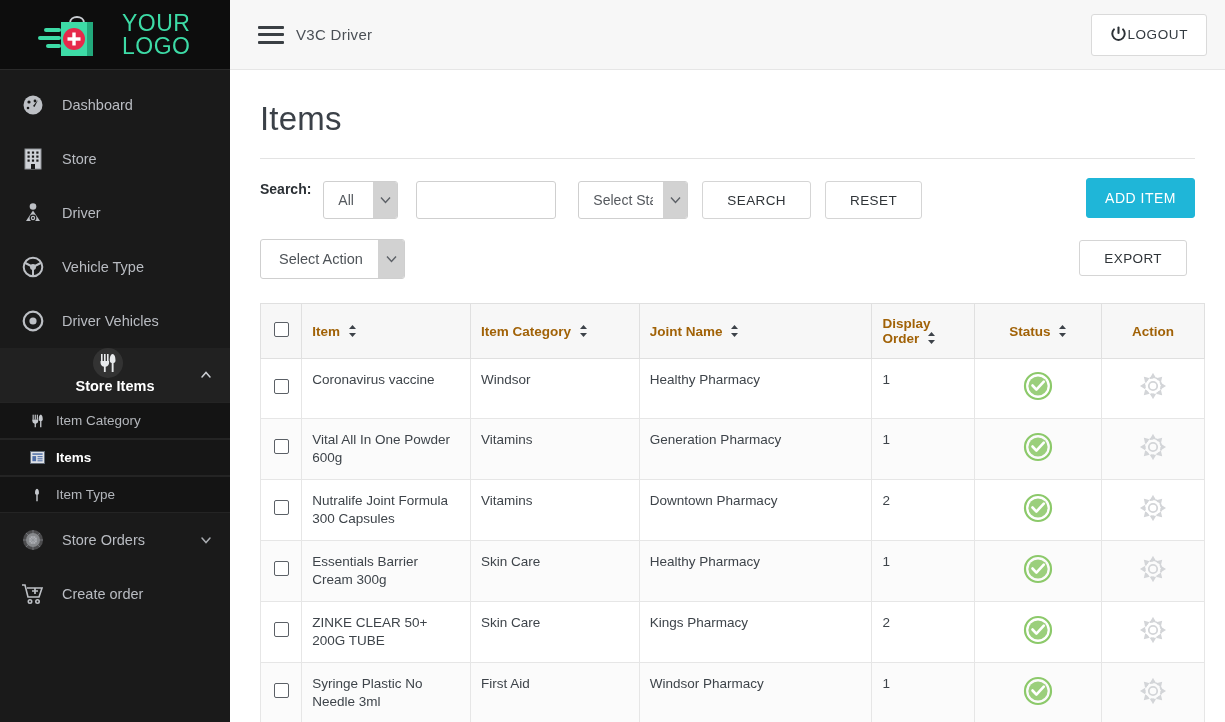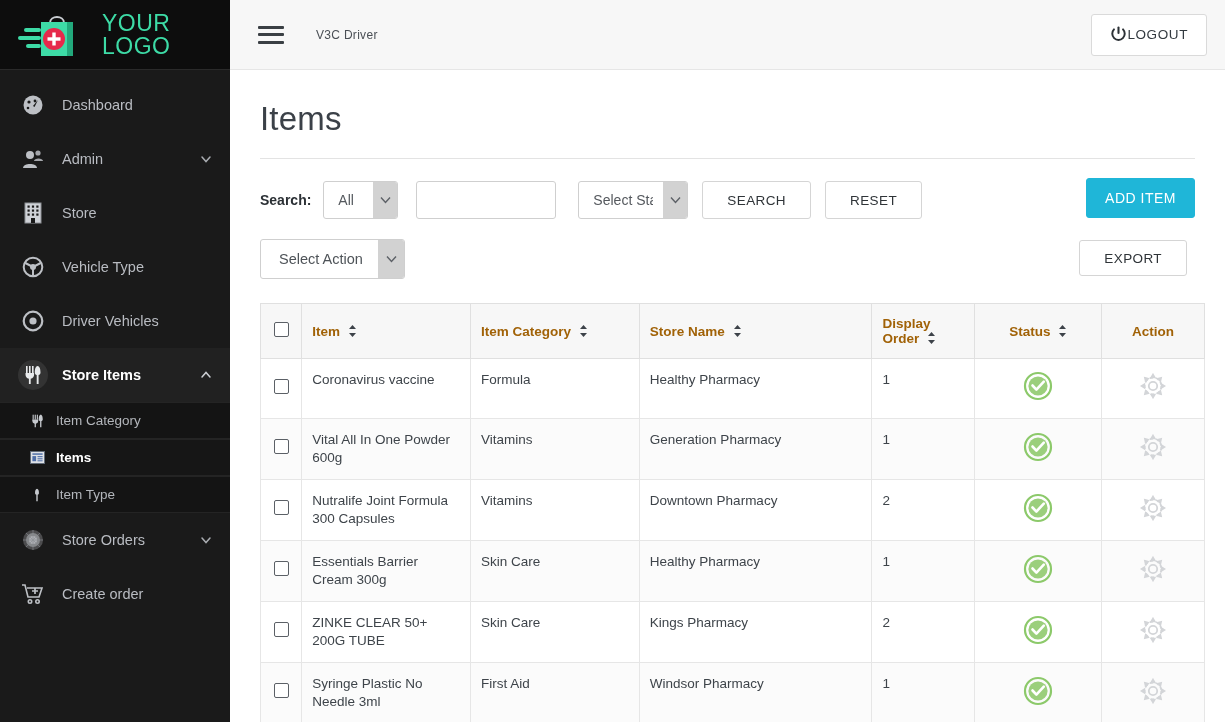--- a/index.html
+++ b/index.html
@@ -16,21 +16,21 @@
     width: 230px; height: 722px;
     background: #1a1a1a;
     flex: 0 0 230px;
     overflow: hidden;
     position: relative;
   }
   .logo-box {
     height: 70px;
     background: #0d0d0d;
     display: flex; align-items: center;
-    padding-left: 14px;
+    padding-left: 34px;
     border-bottom: 1px solid #2a2a2a;
   }
   .logo-mark { width: 82px; height: 52px; flex: 0 0 82px; }
   .logo-text {
     margin-left: 6px;
     color: #3ddba6;
     font-size: 23px;
     line-height: 23px;
     font-weight: 400;
     letter-spacing: 0.5px;
@@ -44,21 +44,21 @@
     font-size: 14.5px;
     cursor: pointer;
     position: relative;
   }
   .nav-item .ico {
     width: 30px; height: 30px; flex: 0 0 30px;
     display: flex; align-items: center; justify-content: center;
     margin-right: 14px;
   }
   .nav-item .ico svg { display:block; }
-  .nav-item.active-parent { background: #212121; }
+  .nav-item.active-parent { background: #212121; flex-direction: column; }
   .nav-item.active-parent .ico {
     background: #333333;
     border-radius: 50%;
   }
   .nav-item.active-parent .lbl { color: #ffffff; font-weight: bold; }
   .caret {
     position: absolute; right: 18px; top: 50%;
     transform: translateY(-50%);
     width: 12px; height: 12px;
   }
@@ -85,22 +85,22 @@
   .topbar {
     height: 70px;
     background: #f7f7f7;
     border-bottom: 1px solid #e6e6e6;
     display: flex; align-items: center;
     padding: 0 18px 0 28px;
   }
   .hamburger { width: 26px; height: 18px; display: flex; flex-direction: column; justify-content: space-between; cursor: pointer; }
   .hamburger span { display: block; height: 3px; background: #3a3f44; border-radius: 1px; }
   .brand {
-    margin-left: 32px;
-    font-size: 12px;
+    margin-left: 12px;
+    font-size: 15px;
     color: #4a4f55;
     letter-spacing: 0.3px;
   }
   .logout-btn {
     margin-left: auto;
     display: flex; align-items: center; 
     height: 42px; padding: 0 18px;
     background: #ffffff;
     border: 1px solid #dadada;
     border-radius: 3px;
@@ -114,21 +114,21 @@
   .page-title {
     font-size: 33px;
     color: #3b4148;
     font-weight: 400;
     padding-left: 10px;
     letter-spacing: 0.2px;
   }
   .title-rule { border: 0; border-top: 1px solid #e3e3e3; margin: 20px 0 0 10px; }
 
   .filter-row {
-    display: flex; align-items: center;
+    display: flex; align-items: flex-start;
     margin: 22px 0 0 10px;
     position: relative;
   }
   .filter-label {
     font-size: 14px; color: #2b3035; font-weight: bold;
     margin-right: 12px;
   }
   .sel {
     appearance: none; -webkit-appearance: none;
     height: 38px;
@@ -279,34 +279,20 @@
             <circle cx="11" cy="11" r="9.5"></circle>
             <circle cx="7" cy="8" r="1.6" fill="#1a1a1a"></circle>
             <circle cx="13" cy="7" r="1.4" fill="#1a1a1a"></circle>
             <circle cx="6" cy="14" r="1.3" fill="#1a1a1a"></circle>
             <path d="M11 12 L16 6 L12.5 13 Z" fill="#1a1a1a"></path>
           </svg>
         </span>
         <span class="lbl">Dashboard</span>
       </div>
 
-      <div class="nav-item">
-        <span class="ico">
-          <svg width="24" height="22" viewBox="0 0 24 22" fill="#bdc0c5">
-            <circle cx="9" cy="7" r="4"></circle>
-            <path d="M2 20 C2 14.5, 16 14.5, 16 20 Z"></path>
-            <circle cx="17" cy="5" r="2.6" opacity="0.85"></circle>
-            <path d="M13 13 C13 9.5, 22 9.5, 22 13 Z" opacity="0.85"></path>
-          </svg>
-        </span>
-        <span class="lbl">Admin</span>
-        <svg class="caret" viewBox="0 0 12 12">
-          <path d="M2 4 L6 8.5 L10 4" fill="none" stroke="#a9acb1" stroke-width="1.5" stroke-linecap="round"></path>
-        </svg>
-      </div>
 
       <div class="nav-item">
         <span class="ico">
           <svg width="20" height="22" viewBox="0 0 20 22" fill="#bdc0c5">
             <rect x="2" y="1" width="16" height="20" stroke="#8e9196" stroke-width="1" fill="#cfd2d7"></rect>
             <g fill="#1a1a1a">
               <rect x="4.5" y="3.5" width="2.2" height="2.2"></rect>
                 <rect x="8.9" y="3.5" width="2.2" height="2.2"></rect>
                 <rect x="13.3" y="3.5" width="2.2" height="2.2"></rect>
               <rect x="4.5" y="7.5" width="2.2" height="2.2"></rect>
@@ -315,20 +301,32 @@
               <rect x="4.5" y="11.5" width="2.2" height="2.2"></rect>
                 <rect x="8.9" y="11.5" width="2.2" height="2.2"></rect>
                 <rect x="13.3" y="11.5" width="2.2" height="2.2"></rect>
               <rect x="8" y="16" width="4" height="5"></rect>
             </g>
           </svg>
         </span>
         <span class="lbl">Store</span>
       </div>
 
+      <div class="nav-item">
+        <span class="ico">
+          <svg width="22" height="22" viewBox="0 0 22 22" fill="#bdc0c5">
+            <circle cx="11" cy="4.5" r="3.3"></circle>
+            <path d="M11 8.5 L4 19 L18 19 Z"></path>
+            <circle cx="11" cy="16" r="3.4" fill="#1a1a1a"></circle>
+            <circle cx="11" cy="16" r="2.2" fill="#bdc0c5"></circle>
+            <circle cx="11" cy="16" r="1" fill="#1a1a1a"></circle>
+          </svg>
+        </span>
+        <span class="lbl">Driver</span>
+      </div>
 
 
       <div class="nav-item">
         <span class="ico">
           <svg width="22" height="22" viewBox="0 0 22 22">
             <circle cx="11" cy="11" r="9.3" fill="none" stroke="#bdc0c5" stroke-width="2"></circle>
             <circle cx="11" cy="11" r="3" fill="#bdc0c5"></circle>
             <path d="M11 11 L11 20 M11 11 L3.3 7 M11 11 L18.7 7" stroke="#bdc0c5" stroke-width="2" fill="none"></path>
           </svg>
         </span>
@@ -526,21 +524,21 @@
                 </svg>
               </th>
               <th>
                 <span>Item Category</span>
                 <svg class="sort-ico" width="9" height="12" viewBox="0 0 9 12">
                   <path d="M4.5 0 L8 4 H1 Z" fill="#3d4249"></path>
                     <path d="M4.5 12 L8 8 H1 Z" fill="#3d4249"></path>
                 </svg>
               </th>
               <th>
-                <span>Store Name</span>
+                <span>Joint Name</span>
                 <svg class="sort-ico" width="9" height="12" viewBox="0 0 9 12">
                   <path d="M4.5 0 L8 4 H1 Z" fill="#3d4249"></path>
                     <path d="M4.5 12 L8 8 H1 Z" fill="#3d4249"></path>
                 </svg>
               </th>
               <th>
                 <span>Display Order</span>
                 <svg class="sort-ico" width="9" height="12" viewBox="0 0 9 12">
                   <path d="M4.5 0 L8 4 H1 Z" fill="#3d4249"></path>
                     <path d="M4.5 12 L8 8 H1 Z" fill="#3d4249"></path>
@@ -555,21 +553,21 @@
               </th>
               <th class="ctr">
                 <span>Action</span>
               </th>
             </tr>
           </thead>
           <tbody id="tbody">
               <tr>
                 <td class="ctr"><span class="cb"></span></td>
                 <td>Coronavirus vaccine</td>
-                <td>Formula</td>
+                <td>Windsor</td>
                 <td>Healthy Pharmacy</td>
                 <td>1</td>
                 <td class="ctr"><svg width="30" height="30" viewBox="0 0 30 30">
                     <circle cx="15" cy="15" r="13" fill="none" stroke="#8cc96a" stroke-width="2.2"></circle>
                     <circle cx="15" cy="15" r="9.6" fill="#9bcf7c"></circle>
                     <path d="M9.5 14.5 L13.4 18.6 L20.8 10.6" fill="none" stroke="#ffffff" stroke-width="2.6" stroke-linecap="round" stroke-linejoin="round"></path>
                   </svg></td>
                 <td class="ctr"><svg width="26" height="26" viewBox="0 0 26 26">
                     <g fill="none" stroke="#d3d5d8" stroke-width="1.8">
                       <circle cx="13" cy="13" r="4.2"></circle>

